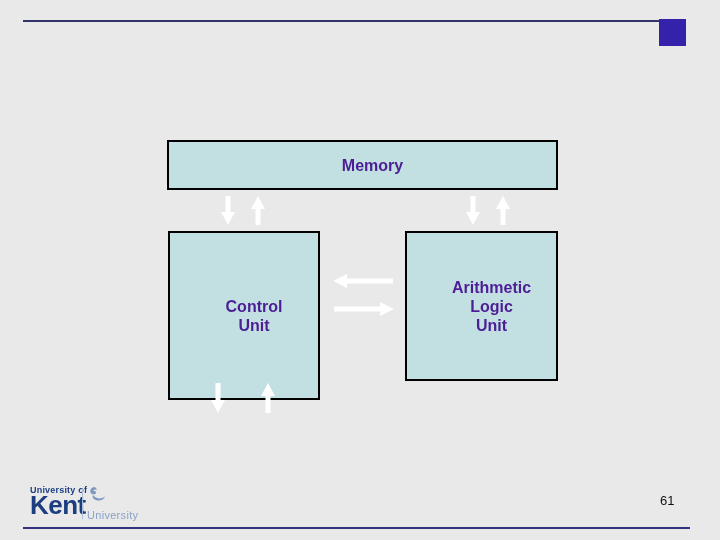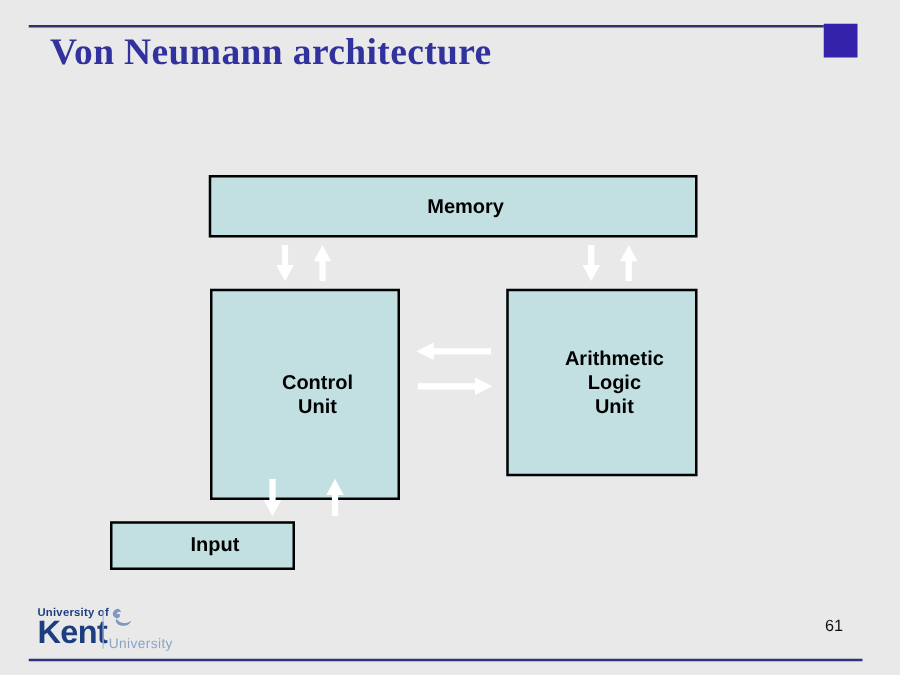--- a/index.html
+++ b/index.html
@@ -40,21 +40,21 @@
   
   .box {
     position: absolute;
     box-sizing: border-box;
     background: #c2e0e2;
     border: 2px solid #000000;
     display: flex; align-items: center; justify-content: center;
     text-align: center;
     font-weight: bold;
     font-size: 16px; line-height: 19px;
-    color: #000000;
+    color: #4c1d95;
     white-space: pre-line;
     padding-left: 20px;
   }
   .box-memory  { left: 167px; top: 140px; width: 391px; height: 50px; }
   .box-cu      { left: 168px; top: 231px; width: 152px; height: 169px; }
   .box-alu     { left: 405px; top: 231px; width: 153px; height: 150px; }
   .box-input   { left:  88px; top: 417px; width: 148px; height: 39px; }
   .box-output  { left: 252px; top: 417px; width: 148px; height: 39px; }
   
   .arrow { position: absolute; }
@@ -87,30 +87,28 @@
 </style>
 </head>
 <body>
 
 <div class="slide">
 
   <div class="top-rule"></div>
   <div class="accent-square"></div>
 
   <div class="title">
-    <div class="line1">Von Neumann architecture</div>
   </div>
 
   <div class="box box-memory">Memory</div>
   <div class="box box-cu">Control
 Unit</div>
   <div class="box box-alu">Arithmetic
 Logic
 Unit</div>
-  <div class="box box-input">Input</div>
 
   <div class="arrow" style="left:220px; top:196px;">
     <svg width="16" height="29" viewBox="0 0 16 29">
         <polygon points="5.5,0 10.5,0 10.5,16 15,16 8,29 1,16 5.5,16"></polygon>
       </svg>
   </div>
   <div class="arrow" style="left:250px; top:196px;">
     <svg width="16" height="29" viewBox="0 0 16 29">
         <polygon points="5.5,29 10.5,29 10.5,13 15,13 8,0 1,13 5.5,13"></polygon>
       </svg>

